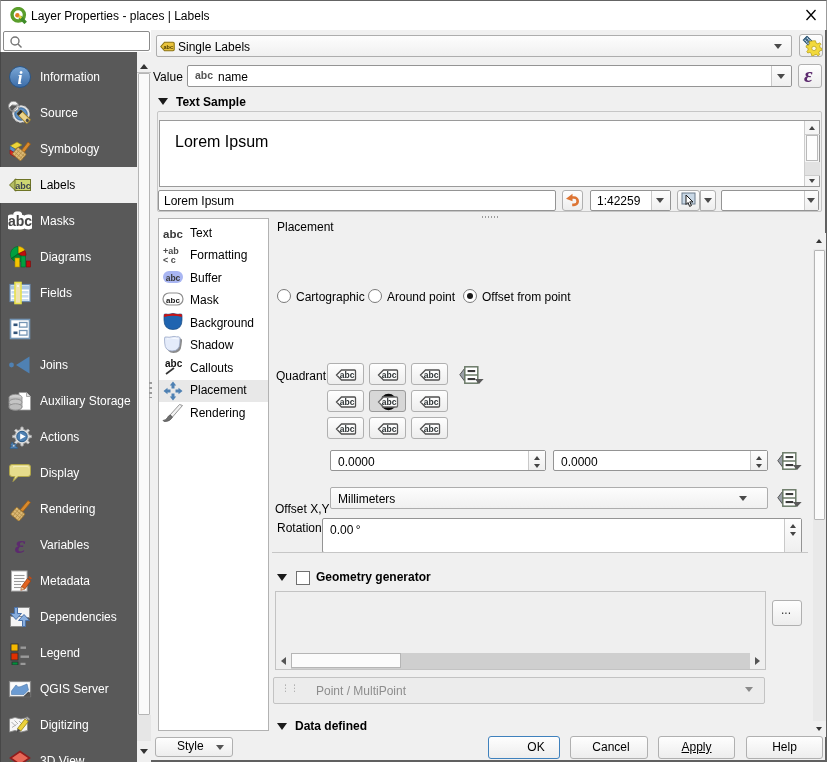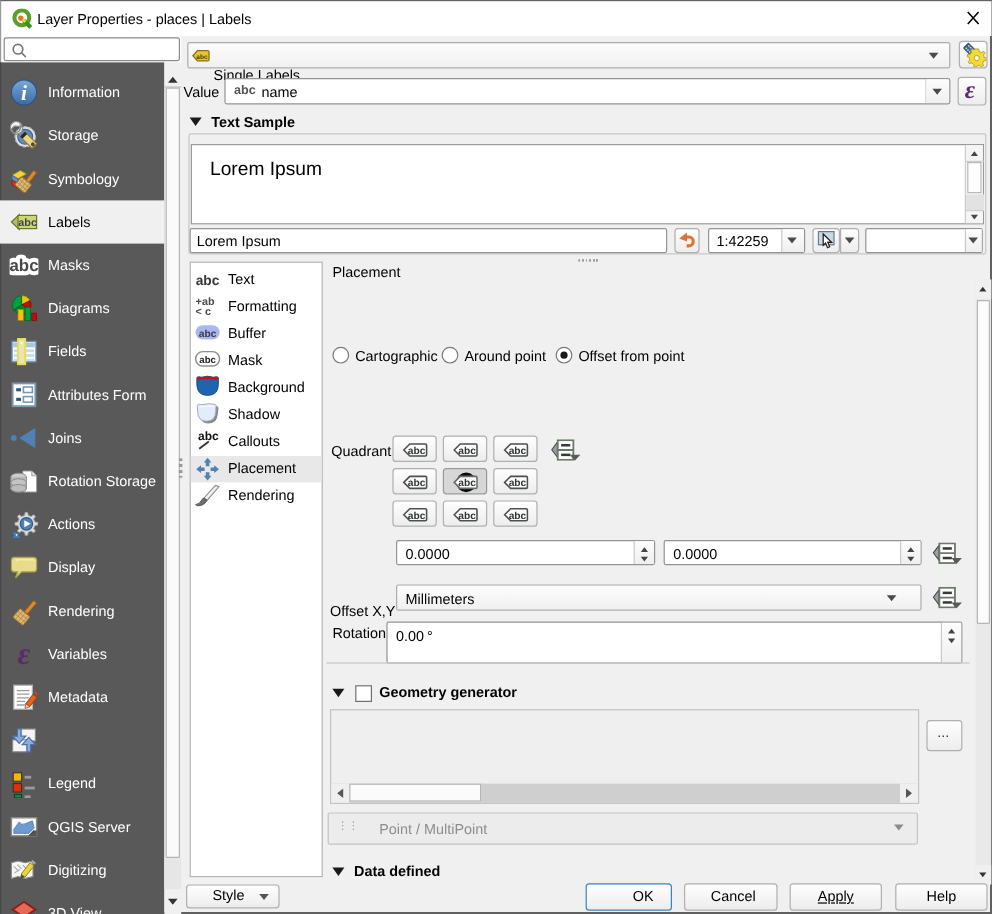--- a/index.html
+++ b/index.html
@@ -112,21 +112,21 @@
             <circle cx="13" cy="13" r="8.5" fill="#e2e2e2" stroke="#b5b5b5" stroke-width="1" stroke-dasharray="2.5 1.8"></circle>
             <circle cx="13" cy="13" r="6.2" fill="#5b8ec4" stroke="#3a6a99"></circle>
             <path d="M10.5 4.5 A5 5 0 1 0 3 9.5 L1.5 6.5 L4 4 Z" fill="#f2f2f2" stroke="#8a8a8a" stroke-width="1"></path>
             <path d="M2.5 9.5 A5 5 0 0 0 9 3.5 L11 5.5 L10 9 L6 11 Z" fill="#f2f2f2" stroke="#8a8a8a" stroke-width="1"></path>
             <g transform="rotate(45 14 14)">
               <rect x="9.5" y="11.2" width="14" height="5.6" rx="1" fill="#ecd48a" stroke="#9a7c28" stroke-width="1"></rect>
               <rect x="9.5" y="11.2" width="2.6" height="5.6" fill="#2a2a2a"></rect>
               <circle cx="21.5" cy="14" r="1.6" fill="#4a4a4a"></circle>
             </g>
           </svg></span>
-        <span class="lbl">Storage</span>
+        <span class="lbl">Source</span>
       </div>
     <div class="sbitem" style="top:131px;">
         <span class="ico"><svg width="24" height="24" viewBox="0 0 24 24">
             <path d="M2 9 L9 5 L14 8 L7 12 Z" fill="#ecd43a" stroke="#9a8a10" stroke-width="0.6"></path>
             <path d="M2 9 L7 12 L7 16 L2 13 Z" fill="#5b8ec4" stroke="#33618e" stroke-width="0.6"></path>
             <path d="M2 13 L7 16 L7 20 L2 17 Z" fill="#dd2c22" stroke="#8e1812" stroke-width="0.6"></path>
             <path d="M13 14 L20 5 L22.5 7 L16 15.5 Z" fill="#d98a2c" stroke="#9a5c14" stroke-width="0.8"></path>
             <g transform="rotate(40 12 17)">
               <rect x="6" y="13" width="11" height="9" rx="1" fill="#dcb874" stroke="#9a6f2a" stroke-width="0.8"></rect>
               <path d="M6 16 H17 M6 19 H17 M9 13 V22 M12 13 V22 M15 13 V22" stroke="#b08c46" stroke-width="0.7" fill="none"></path>
@@ -174,39 +174,38 @@
         <span class="lbl">Fields</span>
       </div>
     <div class="sbitem" style="top:311px;">
         <span class="ico"><svg width="24" height="24" viewBox="0 0 24 24">
             <rect x="2.5" y="2.5" width="19" height="19" fill="#fff" stroke="#7596b5" stroke-width="1.6"></rect>
             <rect x="5.5" y="6.5" width="4" height="2.6" fill="#33557a"></rect>
             <rect x="11.5" y="5.5" width="7.5" height="4.6" fill="#fff" stroke="#7596b5" stroke-width="1.3"></rect>
             <rect x="5.5" y="14.5" width="4" height="2.6" fill="#33557a"></rect>
             <rect x="11.5" y="13.5" width="7.5" height="4.6" fill="#fff" stroke="#7596b5" stroke-width="1.3"></rect>
           </svg></span>
-        <span class="lbl">Attributes Form</span>
       </div>
     <div class="sbitem" style="top:347px;">
         <span class="ico"><svg width="24" height="24" viewBox="0 0 24 24">
             <circle cx="3.5" cy="12" r="2.4" fill="#4f81b3"></circle>
             <path d="M8 12 L21.5 3.5 L21.5 20.5 Z" fill="#4f81b3"></path>
           </svg></span>
         <span class="lbl">Joins</span>
       </div>
     <div class="sbitem" style="top:383px;">
         <span class="ico"><svg width="24" height="24" viewBox="0 0 24 24">
             <path d="M11 3.5 H18.5 L22.5 7.5 V21 H11 Z" fill="#fff" stroke="#9a9a9a" stroke-width="0.8"></path>
             <path d="M18.5 3.5 L18.5 7.5 L22.5 7.5" fill="#e0e0e0" stroke="#9a9a9a" stroke-width="0.8"></path>
             <ellipse cx="7.5" cy="8.5" rx="6.5" ry="3.2" fill="#cdcdcd" stroke="#8a8a8a" stroke-width="0.8"></ellipse>
             <path d="M1 8.5 V18 A6.5 3.2 0 0 0 14 18 V8.5" fill="#b9b9b9" stroke="#8a8a8a" stroke-width="0.8"></path>
             <ellipse cx="7.5" cy="13.2" rx="6.5" ry="3.2" fill="#c4c4c4" stroke="#8a8a8a" stroke-width="0.8"></ellipse>
             <ellipse cx="7.5" cy="17.9" rx="6.5" ry="3.2" fill="#bcbcbc" stroke="#8a8a8a" stroke-width="0.8"></ellipse>
           </svg></span>
-        <span class="lbl">Rotation Storage</span>
+        <span class="lbl">Auxiliary Storage</span>
       </div>
     <div class="sbitem" style="top:419px;">
         <span class="ico"><svg width="24" height="24" viewBox="0 0 24 24">
             <g fill="#dcdcdc" stroke="#a8a8a8" stroke-width="0.8">
               <path d="M13 2 L15 2 L15.5 4.5 L18 5.5 L20 4 L21.5 5.5 L20 7.5 L21 10 L23.5 10.5 L23.5 12.5 L21 13 L20 15.5 L21.5 17.5 L20 19 L18 17.5 L15.5 18.5 L15 21 L13 21 L12.5 18.5 L10 17.5 L8 19 L6.5 17.5 L8 15.5 L7 13 L4.5 12.5 L4.5 10.5 L7 10 L8 7.5 L6.5 5.5 L8 4 L10 5.5 L12.5 4.5 Z"></path>
             </g>
             <circle cx="14" cy="11.5" r="5.2" fill="#4f81b3" stroke="#2c5d8a"></circle>
             <path d="M12.2 8.6 L17.6 11.5 L12.2 14.4 Z" fill="#fff"></path>
             <g fill="#4f81b3" stroke="#2c5d8a" stroke-width="0.6">
               <path d="M3.5 17.5 L4.8 17.5 L5.1 18.8 L6.4 19.4 L7.6 18.7 L8.5 19.6 L7.8 20.8 L8.3 22 L9.6 22.3 L9.6 23.5 L2 23.5 L2 22.3 L3 22 L3.4 20.8 L2.6 19.6 L3.5 18.7 Z"></path>
@@ -254,20 +253,21 @@
           </svg></span>
         <span class="lbl">Metadata</span>
       </div>
     <div class="sbitem" style="top:599px;">
         <span class="ico"><svg width="24" height="24" viewBox="0 0 24 24">
             <rect x="9.5" y="2.5" width="12" height="10" fill="#f4f4f4" stroke="#8a8a8a"></rect>
             <rect x="2.5" y="11.5" width="12" height="10" fill="#f4f4f4" stroke="#8a8a8a"></rect>
             <path d="M6.5 2.5 L6.5 8.5 L2.5 8.5 L8 14.5 L13.5 8.5 L9.5 8.5 L9.5 2.5 Z" fill="#88aede" stroke="#4a71a8" stroke-width="1"></path>
             <path d="M17.5 21.5 L17.5 15.5 L21.5 15.5 L16 9.5 L10.5 15.5 L14.5 15.5 L14.5 21.5 Z" fill="#88aede" stroke="#4a71a8" stroke-width="1"></path>
           </svg></span>
+        <span class="lbl">Dependencies</span>
       </div>
     <div class="sbitem" style="top:635px;">
         <span class="ico"><svg width="24" height="24" viewBox="0 0 24 24">
             <rect x="3" y="3" width="7" height="7" fill="#f5b800" stroke="#2c2c2c" stroke-width="0.8"></rect>
             <rect x="12.5" y="5.5" width="5.5" height="2.4" fill="#9a9a9a"></rect>
             <rect x="3" y="12" width="7" height="7" fill="#e03000" stroke="#2c2c2c" stroke-width="0.8"></rect>
             <rect x="12.5" y="14.5" width="8.5" height="2.4" fill="#9a9a9a"></rect>
             <rect x="4" y="21" width="6" height="3" fill="#00903c" stroke="#2c2c2c" stroke-width="0.8"></rect>
             <rect x="12.5" y="21.8" width="5" height="2.2" fill="#9a9a9a"></rect>
           </svg></span>
@@ -308,21 +308,21 @@
     <div id="sthumb"></div>
     <div id="sgroove"></div>
     <div class="sbtn" style="top:691px;"><span class="arrow-dn" style="display:inline-block;border-top-color:#333;"></span></div>
   </div>
 
   <div class="abs combo" style="left:156px;top:35px;width:636px;height:22px;"></div>
   <div class="abs" style="left:160px;top:41px;"><svg width="15" height="11" viewBox="0 0 15 11">
         <path d="M0.8 5.5 L4.5 1.2 L13 1.2 Q14.2 1.2 14.2 2.4 V8.6 Q14.2 9.8 13 9.8 L4.5 9.8 Z" fill="#e9c33c" stroke="#8a7210" stroke-width="1.1"></path>
         <text x="8.3" y="8" font-size="5.5" font-weight="bold" fill="#4a3a00" text-anchor="middle">abc</text>
       </svg></div>
-  <div class="abs lab" style="left:178px;top:56px;">Single Labels</div>
+  <div class="abs lab" style="left:178px;top:40px;">Single Labels</div>
   <div class="abs arrow-dn" style="left:774px;top:44px;"></div>
 
   <div class="abs btn" style="left:799px;top:34px;width:24px;height:23px;"></div>
   <div class="abs" style="left:801px;top:35px;"><svg width="21" height="21" viewBox="0 0 21 21">
         <g transform="rotate(45 7.5 6.5)">
           <rect x="2.5" y="3.6" width="10" height="5.8" rx="0.5" fill="#3e6785" stroke="#27506f" stroke-width="0.8"></rect>
           <g fill="#cfe0ec">
             <circle cx="4.4" cy="5" r="0.7"></circle>
             <circle cx="6.4" cy="5" r="0.7"></circle>
             <circle cx="8.4" cy="5" r="0.7"></circle>

